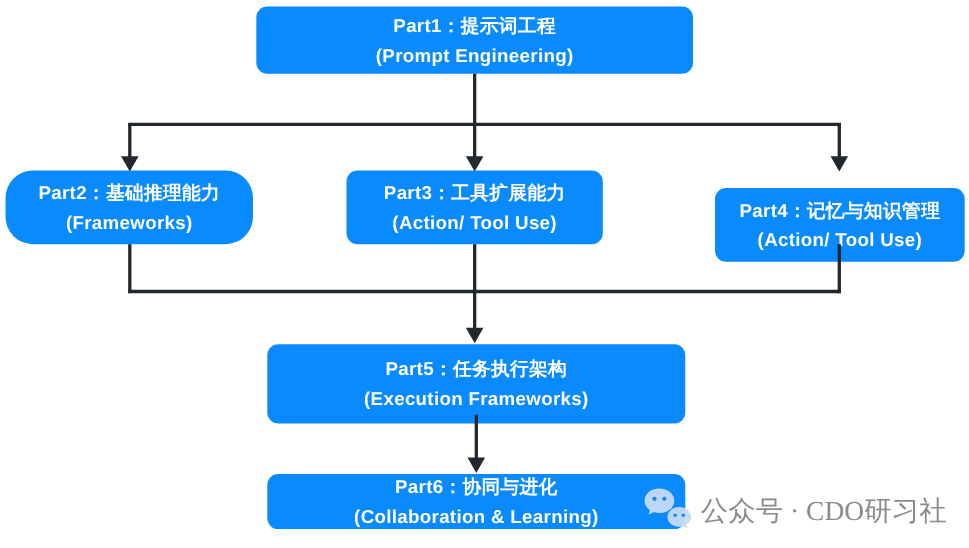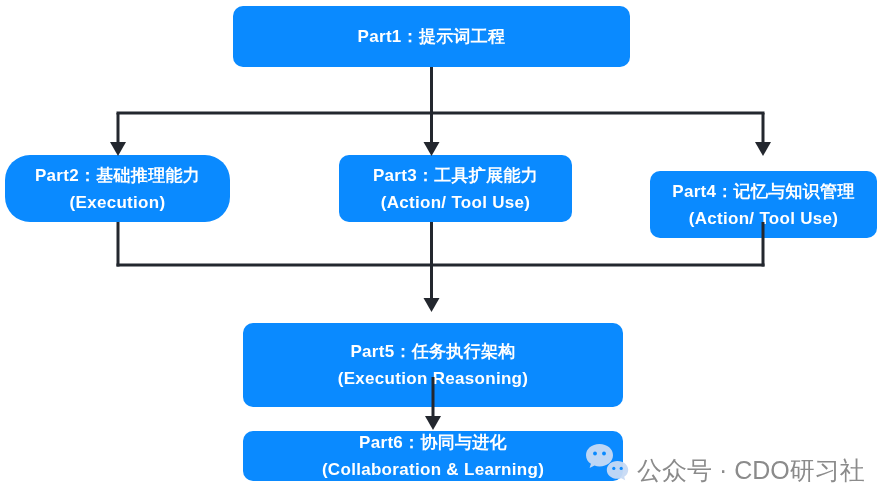--- a/index.html
+++ b/index.html
@@ -24,81 +24,83 @@
     align-items: center;
     justify-content: center;
     text-align: center;
     font-weight: 700;
     font-size: 17px;
     line-height: 27px;
     letter-spacing: 0.3px;
   }
   #node-part1 { left: 233px; top: 6px;   width: 397px; height: 61px; }
   #node-part2 { left: 5px;   top: 155px; width: 225px; height: 67px; border-radius: 25px; }
-  #node-part3 { left: 315px; top: 155px; width: 233px; height: 67px; margin-left: 24px; }
+  #node-part3 { left: 315px; top: 155px; width: 233px; height: 67px; }
   #node-part4 { left: 650px; top: 155px; width: 227px; height: 67px; margin-top: 16px; }
-  #node-part5 { left: 243px; top: 323px; width: 380px; height: 84px; }
+  #node-part5 { left: 243px; top: 313px; width: 380px; height: 72px; }
   #node-part6 { left: 243px; top: 431px; width: 380px; height: 50px; }
 
   svg.connectors {
     position: absolute;
     left: 0; top: 0;
     pointer-events: none;
   }
   .edge-line {
     stroke: var(--connector, #23272e);
     stroke-width: 3;
     fill: none;
   }
   .arrowhead { fill: var(--connector, #23272e); }
 
   .watermark {
     position: absolute;
     left: 585px;
     top: 441px;
     display: flex;
-    align-items: flex-end;
+    align-items: center;
     gap: 8px;
+    font-family: Liberation Serif, serif;
   }
   .watermark-text {
     color: var(--watermark-text, #8b8b8b);
     font-size: 25px;
     font-weight: 400;
     white-space: nowrap;
   }
   .wechat-bubble { fill: var(--wechat-icon, #c7daf4); opacity: 0.95; }
   .wechat-eye { fill: var(--box-fill, #0a8aff); }
 </style>
 </head>
 <body>
 
 <div class="canvas">
 
   <div class="node" id="node-part1">
     <div>Part1：提示词工程</div>
+    <div>(Prompt Engineering)</div>
   </div>
 
   <div class="node" id="node-part2">
     <div>Part2：基础推理能力</div>
-    <div>(Execution)</div>
+    <div>(Frameworks)</div>
   </div>
 
   <div class="node" id="node-part3">
     <div>Part3：工具扩展能力</div>
     <div>(Action/ Tool Use)</div>
   </div>
 
   <div class="node" id="node-part4">
     <div>Part4：记忆与知识管理</div>
     <div>(Action/ Tool Use)</div>
   </div>
 
   <div class="node" id="node-part5">
     <div>Part5：任务执行架构</div>
-    <div>(Execution Reasoning)</div>
+    <div>(Execution Frameworks)</div>
   </div>
 
   <div class="node" id="node-part6">
     <div>Part6：协同与进化</div>
     <div>(Collaboration &amp; Learning)</div>
   </div>
 
   <svg class="connectors" width="881" height="498" viewBox="0 0 881 498">
 
     <line class="edge-line" x1="431.5" y1="67" x2="431.5" y2="143"></line>

